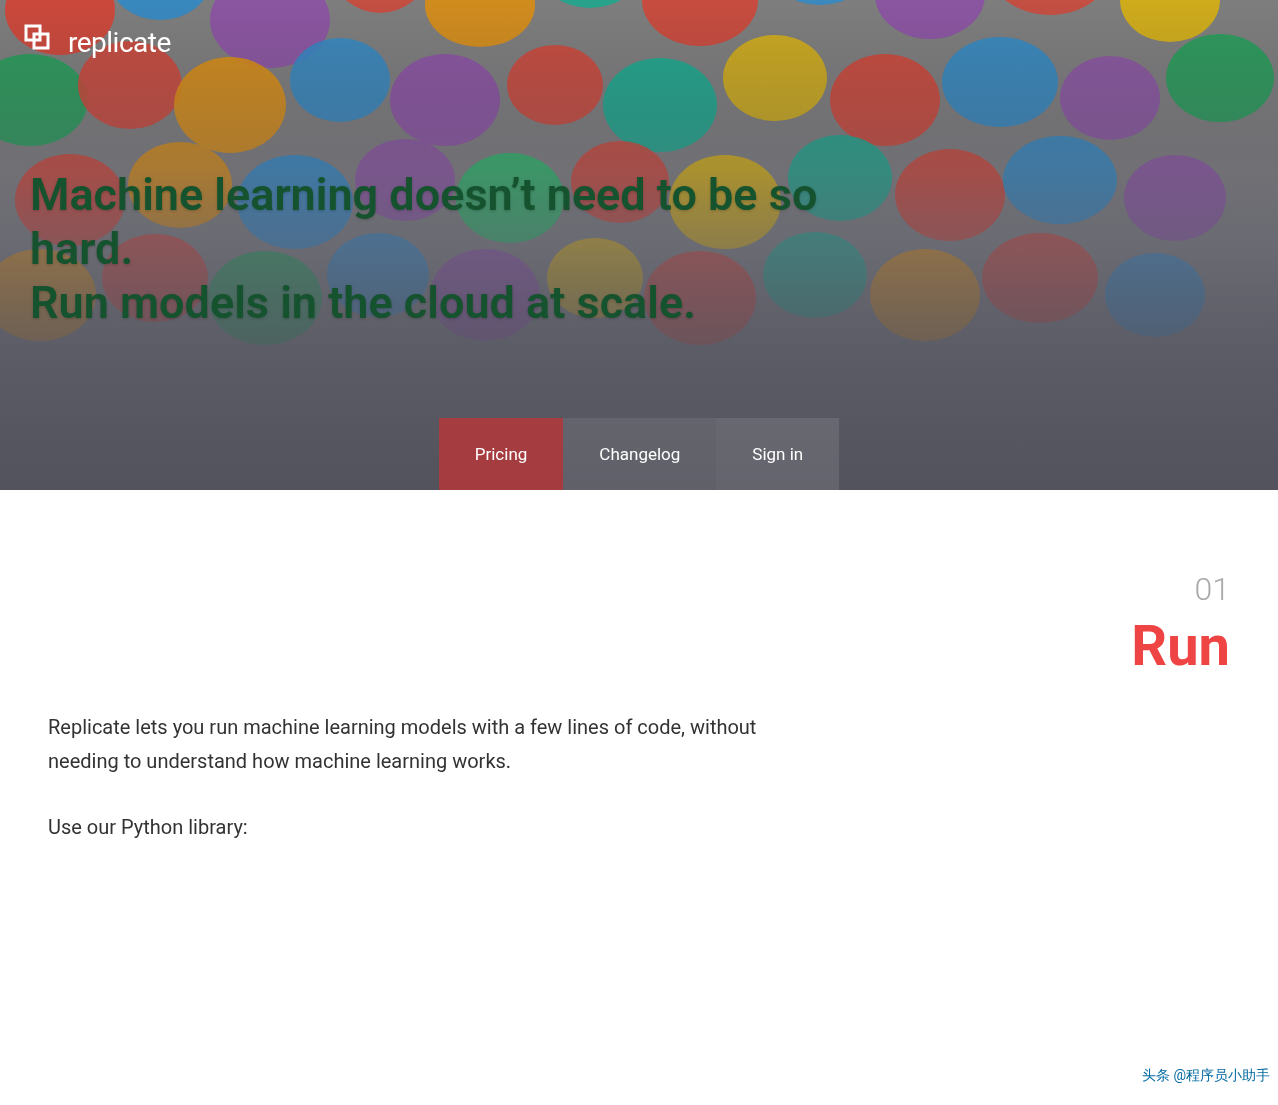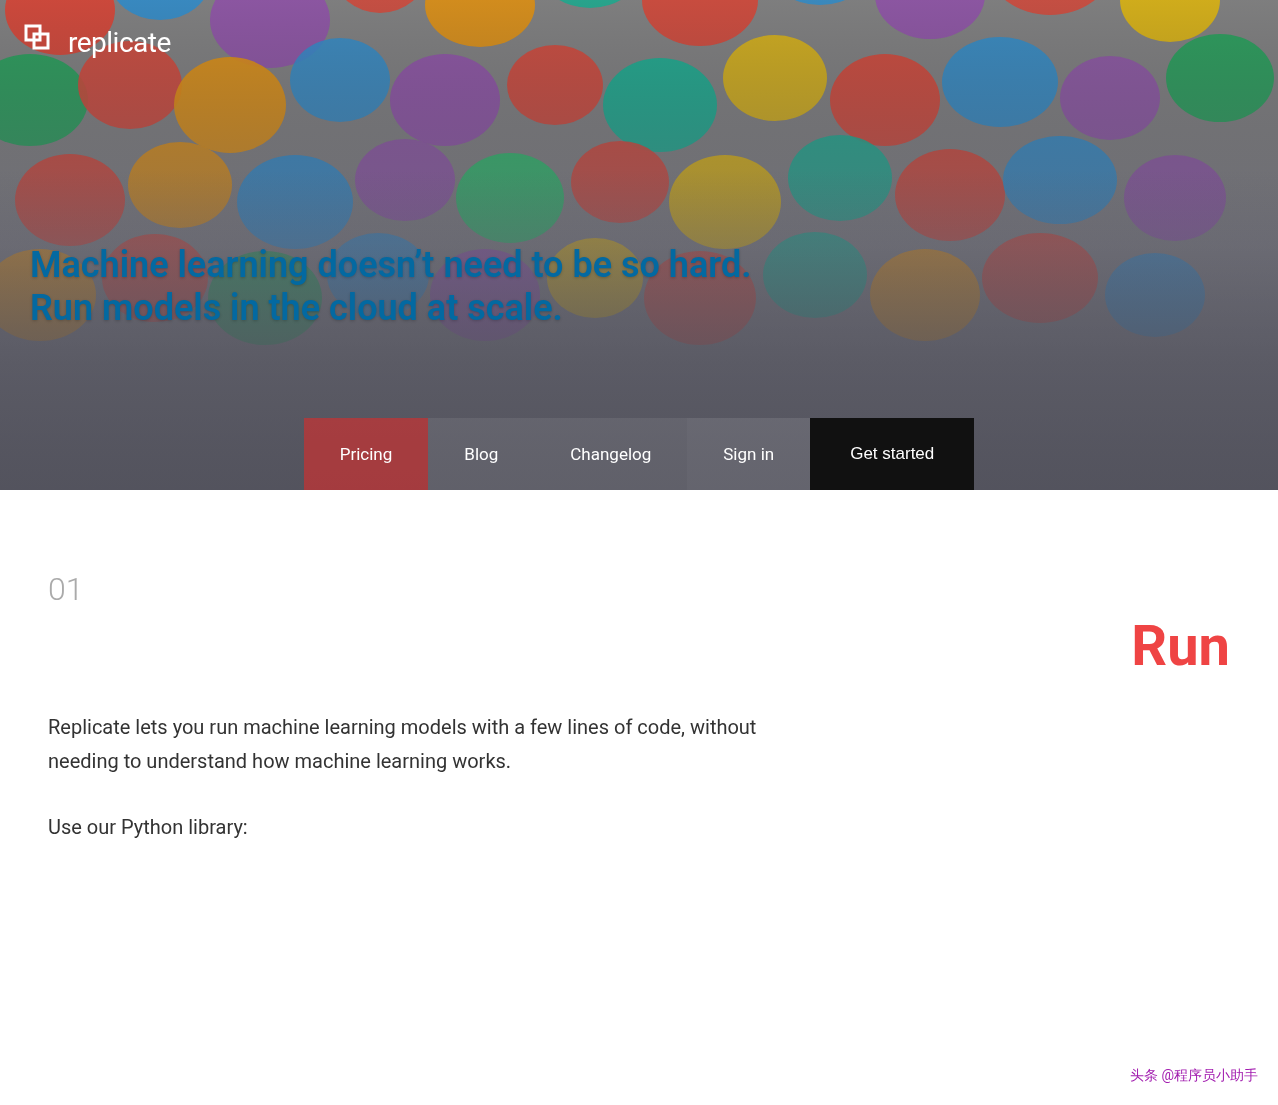--- a/index.html
+++ b/index.html
@@ -50,22 +50,22 @@
     
     .hero-text {
       position: absolute;
       bottom: 160px;
       left: 30px;
       right: 30px;
       z-index: 10;
     }
 
     .hero-headline {
-      color: #0369a1;
-      font-size: 36px;
+      color: #14532d;
+      font-size: 45px;
       font-weight: 600;
       line-height: 1.2;
       text-shadow: 0 1px 3px rgba(0,0,0,0.2);
       max-width: 900px;
     }
 
     
     .hero-overlay {
       position: absolute;
       bottom: 0;
@@ -130,20 +130,21 @@
     .main-content {
       padding: 80px 48px 60px 48px;
       background: #ffffff;
     }
 
     .section-number {
       font-size: 32px;
       color: #aaaaaa;
       font-weight: 300;
       margin-bottom: 8px;
+      text-align: right;
     }
 
     .section-title {
       font-size: 56px;
       font-weight: 700;
       color: #ef4444;
       margin-bottom: 32px;
       line-height: 1.1;
       text-align: right;
     }
@@ -159,23 +160,23 @@
     .section-sub {
       font-size: 20px;
       color: #333333;
       line-height: 1.7;
     }
 
     
     .watermark {
       position: fixed;
       bottom: 20px;
-      right: 20px;
+      right: 8px;
       font-size: 14px;
-      color: #a21caf;
+      color: #0369a1;
       z-index: 100;
     }
 
     
     .hero-canvas {
       position: absolute;
       top: 0; left: 0;
       width: 100%;
       height: 100%;
     }
@@ -265,31 +266,25 @@
       <span>Run models in the cloud at scale.</span>
     </h1>
   </div>
 
   <nav class="navbar">
     <div class="nav-items">
       <a class="nav-item active" href="#">
         <span>Pricing</span>
       </a>
       <a class="nav-item" href="#">
-        <span>Blog</span>
-      </a>
-      <a class="nav-item" href="#">
         <span>Changelog</span>
       </a>
       <a class="nav-item nav-signin" href="#">
         <span>Sign in</span>
       </a>
-      <button class="nav-item nav-get-started">
-        <span>Get started</span>
-      </button>
     </div>
   </nav>
 </div>
 
 <div class="main-content">
   <div class="section-number">01</div>
   <h2 class="section-title">Run</h2>
   <p class="section-description">Replicate lets you run machine learning models with a few lines of code, without needing to understand how machine learning works.</p>
   <p class="section-sub">Use our Python library:</p>
 </div>

